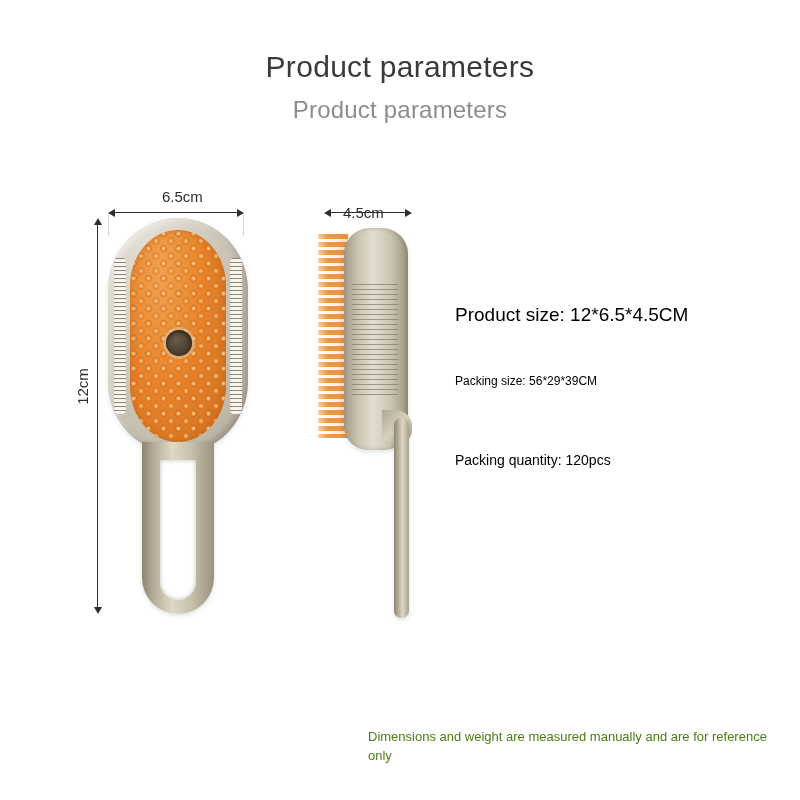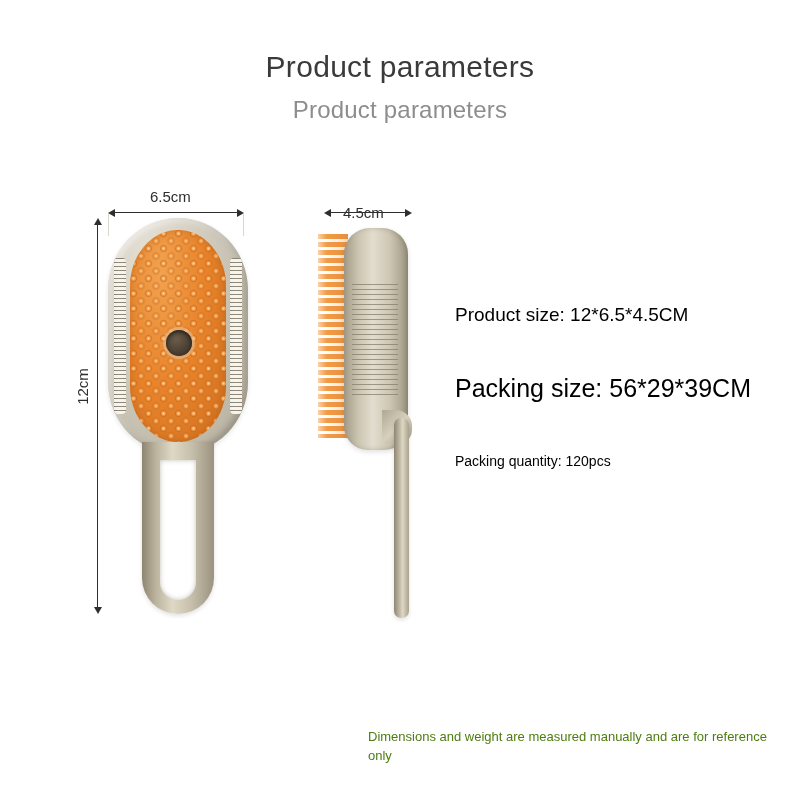--- a/index.html
+++ b/index.html
@@ -40,21 +40,21 @@
     font-weight: 400;
   }
 
   
   .dim-label {
     position: absolute;
     font-size: 15px;
     color: #2e2e2e;
     white-space: nowrap;
   }
-  #dim-width-front-label { top: 188px; left: 150px; }
+  #dim-width-front-label { top: 188px; left: 162px; }
   #dim-width-side-label  { top: 204px; left: 343px; }
   #dim-height-label {
     top: 378px;
     left: 64px;
     transform: rotate(-90deg);
     transform-origin: center center;
   }
 
   .dim-arrow-h {
     position: absolute;
@@ -317,21 +317,21 @@
     position: absolute;
     top: 304px;
     left: 455px;
     width: 330px;
   }
   .spec-row {
     color: #000000;
     white-space: nowrap;
   }
   #spec-row-product-size { font-size: 19px; margin-bottom: 48px; }
-  #spec-row-packing-size { font-size: 25px; margin-bottom: 50px; }
+  #spec-row-packing-size { font-size: 12px; margin-bottom: 64px; }
   #spec-row-packing-qty  { font-size: 14px; }
 
   
   #footnote {
     position: absolute;
     top: 728px;
     left: 368px;
     width: 400px;
     font-size: 13px;
     line-height: 1.45;

